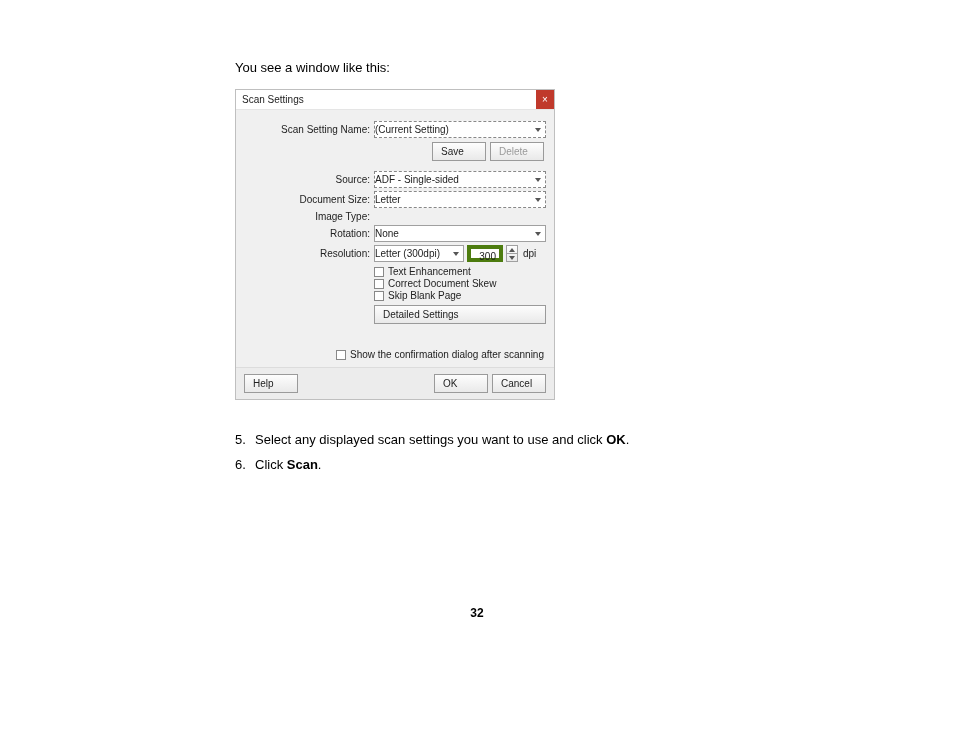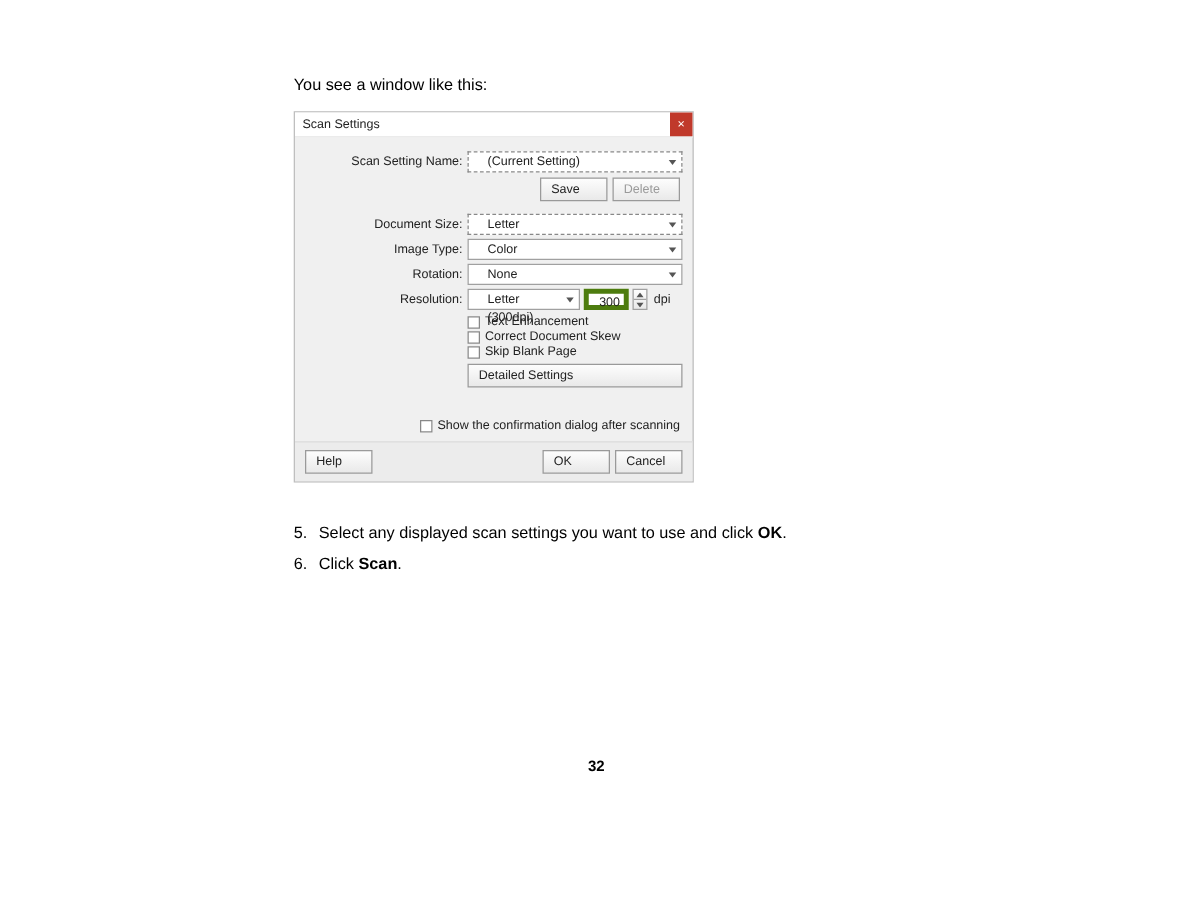--- a/index.html
+++ b/index.html
@@ -79,21 +79,21 @@
     display: flex;
     align-items: center;
     gap: 3px;
   }
   .combo {
     flex: 1;
     height: 17px;
     border: 1px solid #a0a0a0;
     background: #fff;
     font-size: 10px;
-    padding: 0 14px 0 15px;
+    padding: 0 14px 0 0;
     line-height: 15px;
     position: relative;
     box-sizing: border-box;
     color: #222;
   }
   .combo.dashed { border-style: dashed; border-color:#888; }
   .combo::after {
     content: "";
     position: absolute;
     right: 4px;
@@ -234,33 +234,36 @@
           <div class="control-col">
             <div class="combo dashed">(Current Setting)</div>
           </div>
         </div>
 
         <div class="save-row">
           <div class="btn">Save</div>
           <div class="btn disabled">Delete</div>
         </div>
 
+        <div class="row">
+          <div class="lbl">Source:</div>
+          <div class="control-col">
+              <div class="combo dashed">ADF - Single-sided</div>
+            </div>
+        </div>
 
         <div class="row">
           <div class="lbl">Document Size:</div>
           <div class="control-col">
               <div class="combo dashed">Letter</div>
             </div>
         </div>
 
         <div class="row">
           <div class="lbl">Image Type:</div>
-          <div class="control-col">
-              <div class="combo">Color</div>
-            </div>
         </div>
 
         <div class="row">
           <div class="lbl">Rotation:</div>
           <div class="control-col">
               <div class="combo">None</div>
             </div>
         </div>
 
         <div class="row">

